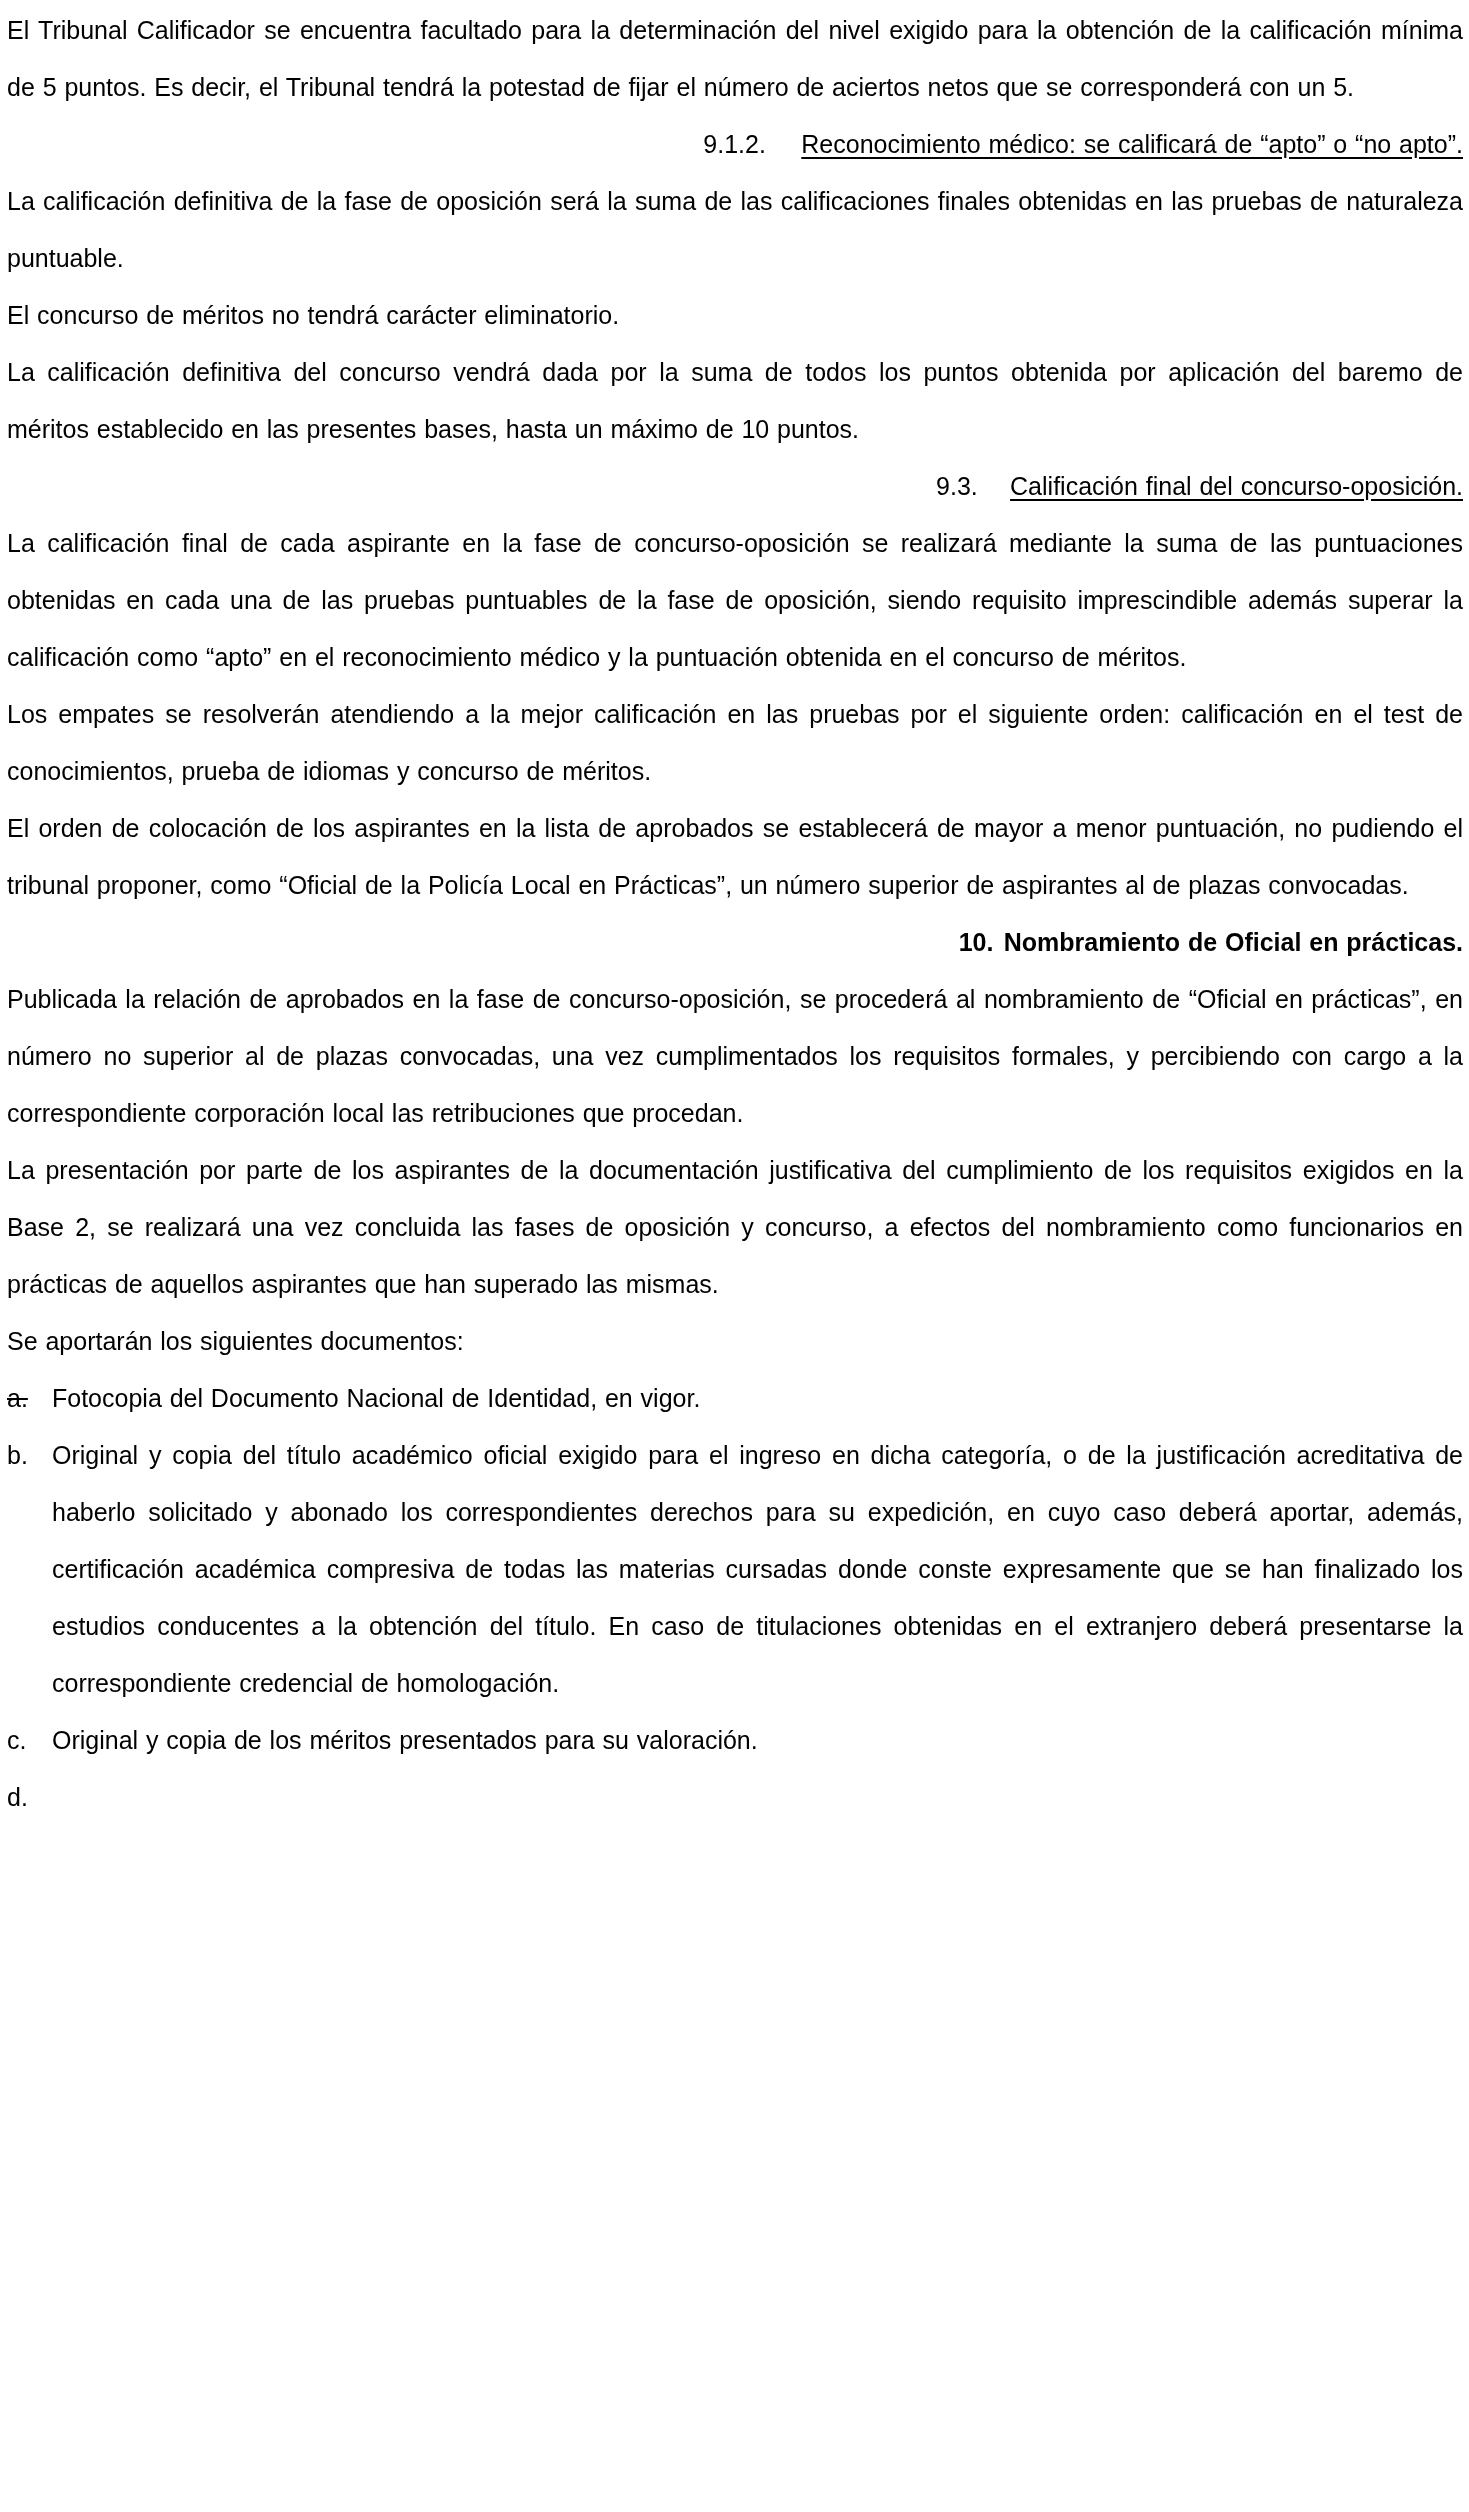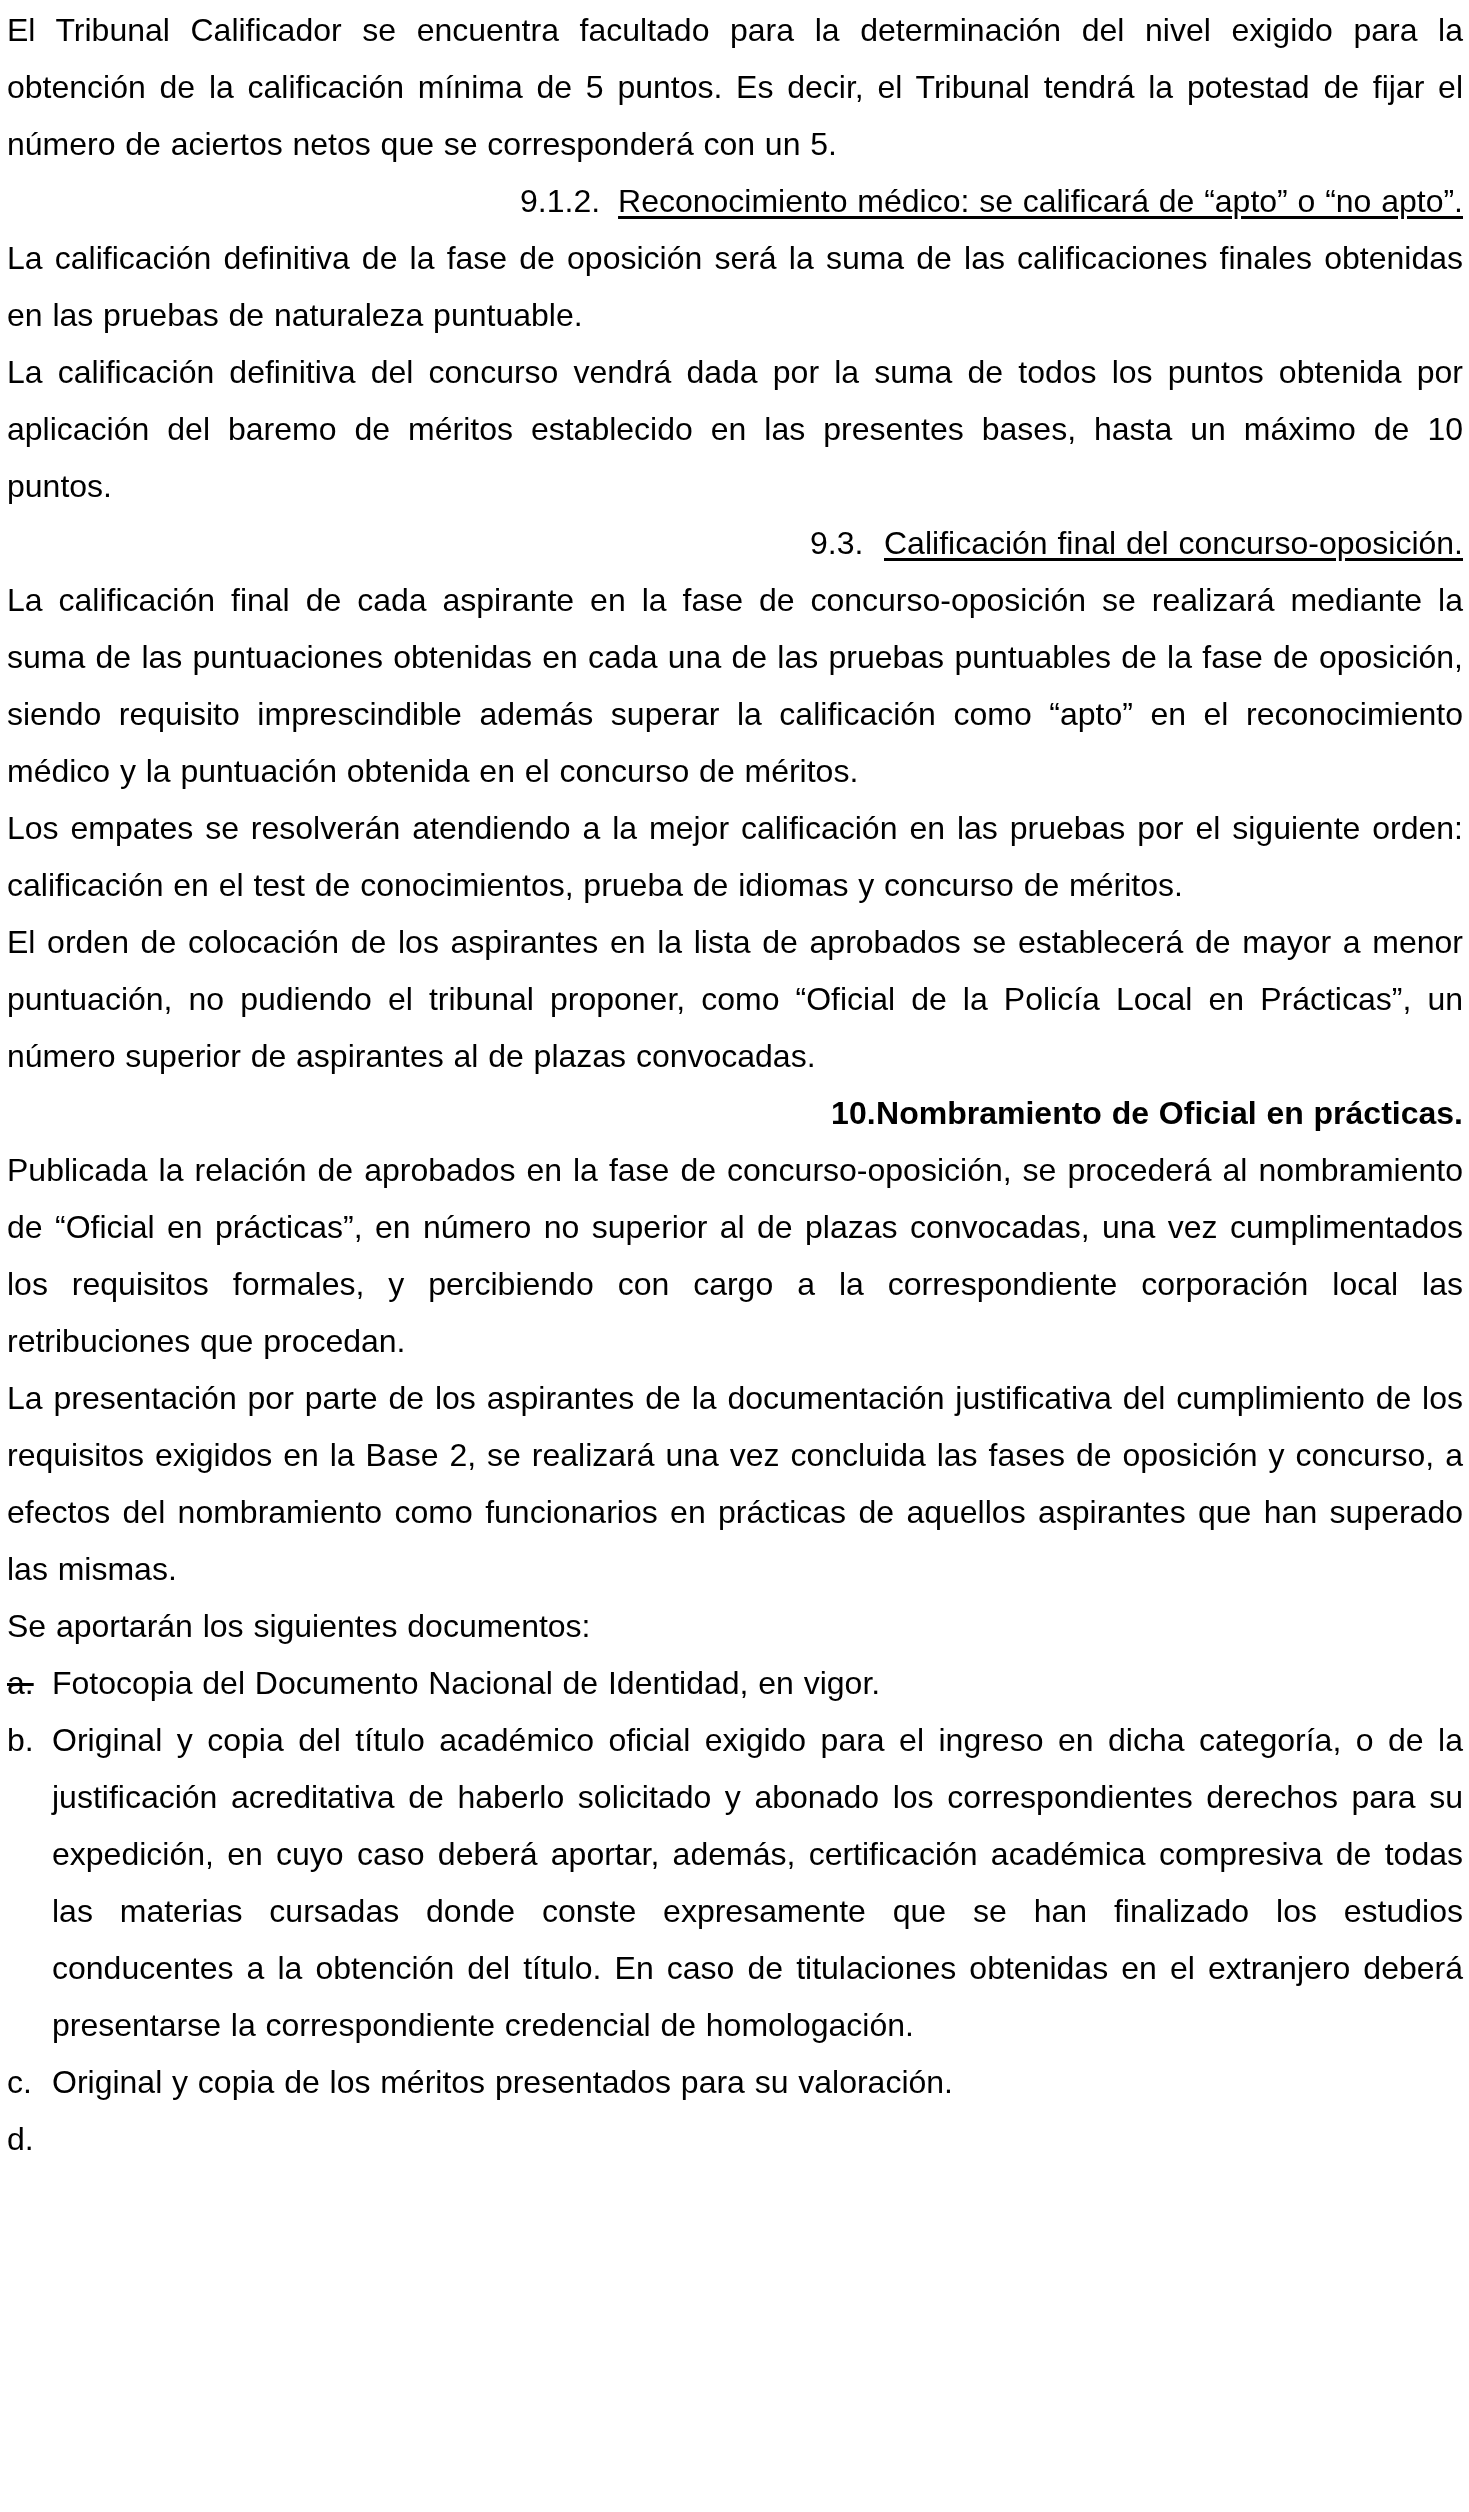--- a/index.html
+++ b/index.html
@@ -7,21 +7,21 @@
   body {
     width: 1470px;
     font-family: "Liberation Sans", "DejaVu Sans", sans-serif;
     color: #000000;
   }
   .page {
     width: 1470px;
     min-height: 2512px;
     background: #ffffff;
     padding: 1.7px 7px 0 7px;
-    font-size: 32px;
+    font-size: 25px;
     line-height: 57px;
     word-spacing: 0.9px;
   }
   .para {
     text-align: justify;
   }
   .heading {
     display: flex;
     align-items: baseline;
     white-space: nowrap;
@@ -61,20 +61,21 @@
 
   <div class="heading">
     <span class="hnum hnum-912">9.1.2.</span>
     <span class="htitle-underline">Reconocimiento médico: se calificará de “apto” o “no apto”.</span>
   </div>
 
 
   <p class="para">La calificación definitiva de la fase de oposición será la suma de las calificaciones finales obtenidas en las pruebas de naturaleza puntuable.</p>
 
 
+  <p class="para">El concurso de méritos no tendrá carácter eliminatorio.</p>
 
   <p class="para">La calificación definitiva del concurso vendrá dada por la suma de todos los puntos obtenida por aplicación del baremo de méritos establecido en las presentes bases, hasta un máximo de 10 puntos.</p>
 
   <div class="heading">
     <span class="hnum hnum-9x">9.3.</span>
     <span class="htitle-underline">Calificación final del concurso-oposición.</span>
   </div>
 
   <p class="para">La calificación final de cada aspirante en la fase de concurso-oposición se realizará mediante la suma de las puntuaciones obtenidas en cada una de las pruebas puntuables de la fase de oposición, siendo requisito imprescindible además superar la calificación como “apto” en el reconocimiento médico y la puntuación obtenida en el concurso de méritos.</p>
 

